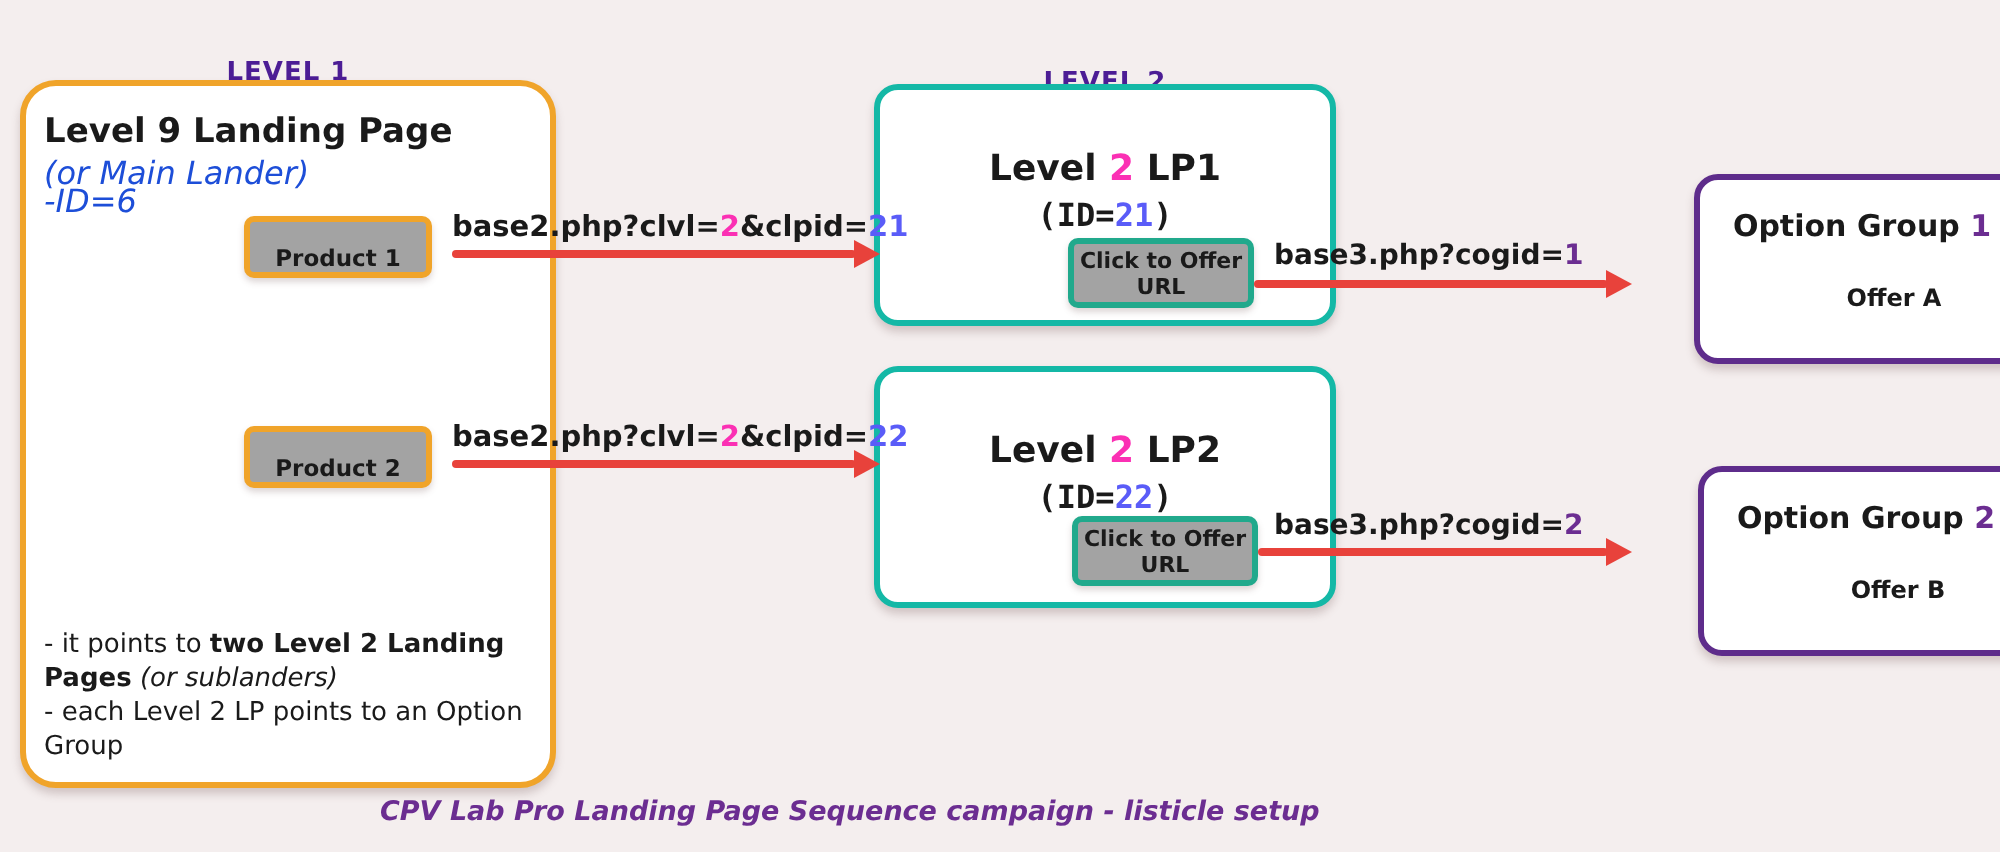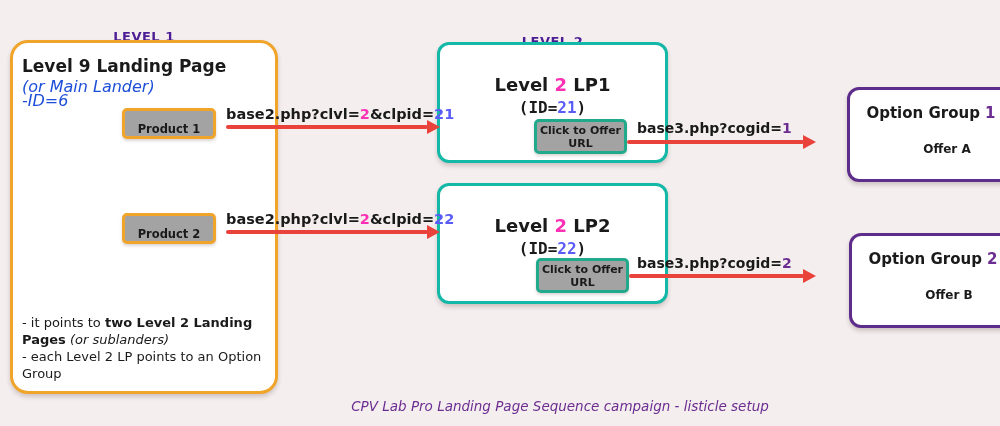--- a/index.html
+++ b/index.html
@@ -48,21 +48,21 @@
   .notes { position:absolute; left:9px; top:272px; width:252px;
     font-size:13px; line-height:1.3; white-space:pre-wrap; }
   .url-lbl { position:absolute; font-weight:bold; white-space:nowrap; }
   .lbl-base2 { font-size:14.5px; }
   .lbl-base3 { font-size:14px; }
   .arrow-line { position:absolute; height:4px; background:#e8423b; border-radius:2px; }
   .arrow-head { position:absolute; width:0; height:0;
     border-top:7px solid transparent; border-bottom:7px solid transparent;
     border-left:13px solid #e8423b; }
   .caption { position:absolute; left:190px; top:398px; width:740px;
-    text-align:center; font-size:13.5px; font-weight:normal; font-style:italic;
+    font-size:13.5px; font-weight:bold; font-style:italic;
     color:#6b2d91; }
 </style>
 </head>
 <body>
 
 <div id="canvas">
 
   <div class="section-title" style="left:10px; top:13px; width:268px;">LEVEL 1</div>
   <div class="section-title" style="left:437px; top:18px; width:231px;">LEVEL 2</div>
 

